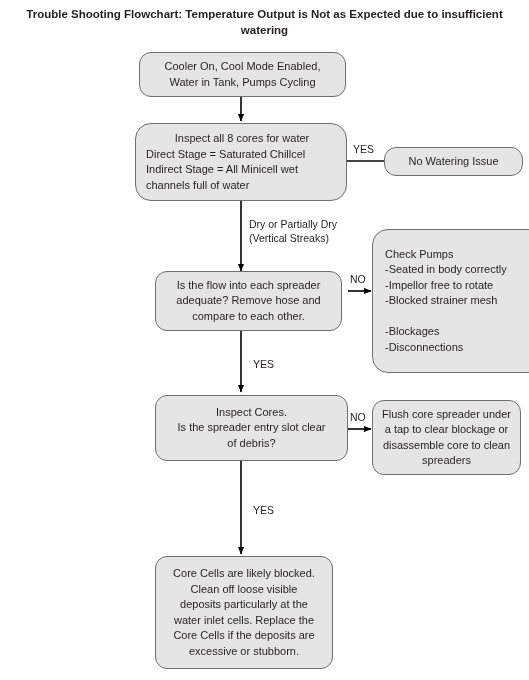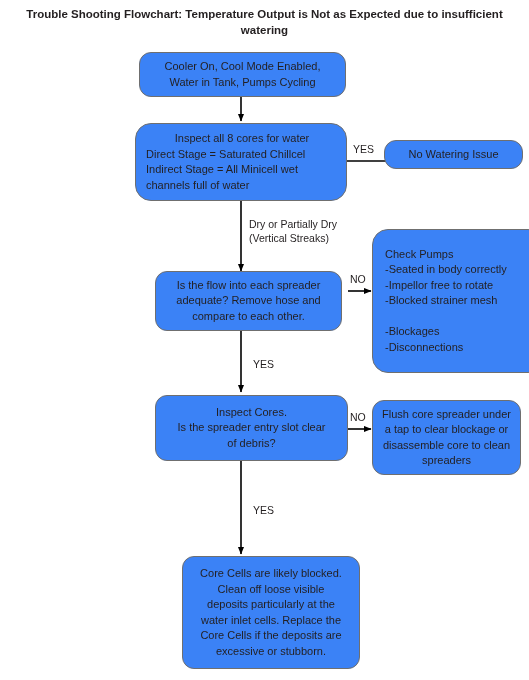--- a/index.html
+++ b/index.html
@@ -14,21 +14,21 @@
     position:absolute;left:8px;top:6px;width:513px;
     font-size:11.5px;font-weight:bold;line-height:16px;
     text-align:center;color:#231f20;
   }
 
   .node{
     position:absolute;
     box-sizing:border-box;
     border:1px solid #6f6f6f;
     border-radius:12px;
-    background:#3b82f6;
+    background:#e5e5e5;
     font-size:11px;
     line-height:15.5px;
     color:#231f20;
     display:flex;
     flex-direction:column;
     justify-content:center;
     padding:4px 8px;
   }
   .node .ln{display:block;white-space:pre;}
   .center{text-align:center;}
@@ -73,21 +73,21 @@
     <span class="ln">Water in Tank, Pumps Cycling</span>
   </div>
 
   <div class="node left" style="left:135px;top:123px;width:212px;height:78px;padding-left:10px;">
     <span class="ln center">Inspect all 8 cores for water</span>
     <span class="ln">Direct Stage = Saturated Chillcel</span>
     <span class="ln">Indirect Stage = All Minicell wet</span>
     <span class="ln">channels full of water</span>
   </div>
 
-  <div class="node center" style="left:384px;top:140px;width:139px;height:29px;">
+  <div class="node center" style="left:384px;top:147px;width:139px;height:29px;">
     <span class="ln">No Watering Issue</span>
   </div>
 
   <div class="node center" style="left:155px;top:271px;width:187px;height:60px;">
     <span class="ln">Is the flow into each spreader</span>
     <span class="ln">adequate? Remove hose and</span>
     <span class="ln">compare to each other.</span>
   </div>
 
   <div class="node left" style="left:372px;top:229px;width:172px;height:144px;padding-left:12px;">
@@ -106,21 +106,21 @@
     <span class="ln">of debris?</span>
   </div>
 
   <div class="node center" style="left:372px;top:400px;width:149px;height:75px;">
     <span class="ln">Flush core spreader under</span>
     <span class="ln">a tap to clear blockage or</span>
     <span class="ln">disassemble core to clean</span>
     <span class="ln">spreaders</span>
   </div>
 
-  <div class="node center" style="left:155px;top:556px;width:178px;height:113px;margin-left:27px;">
+  <div class="node center" style="left:155px;top:556px;width:178px;height:113px;">
     <span class="ln">Core Cells are likely blocked.</span>
     <span class="ln">Clean off loose visible</span>
     <span class="ln">deposits particularly at the</span>
     <span class="ln">water inlet cells. Replace the</span>
     <span class="ln">Core Cells if the deposits are</span>
     <span class="ln">excessive or stubborn.</span>
   </div>
 
   <div class="edgelabel" style="left:353px;top:142px;">YES</div>
 

